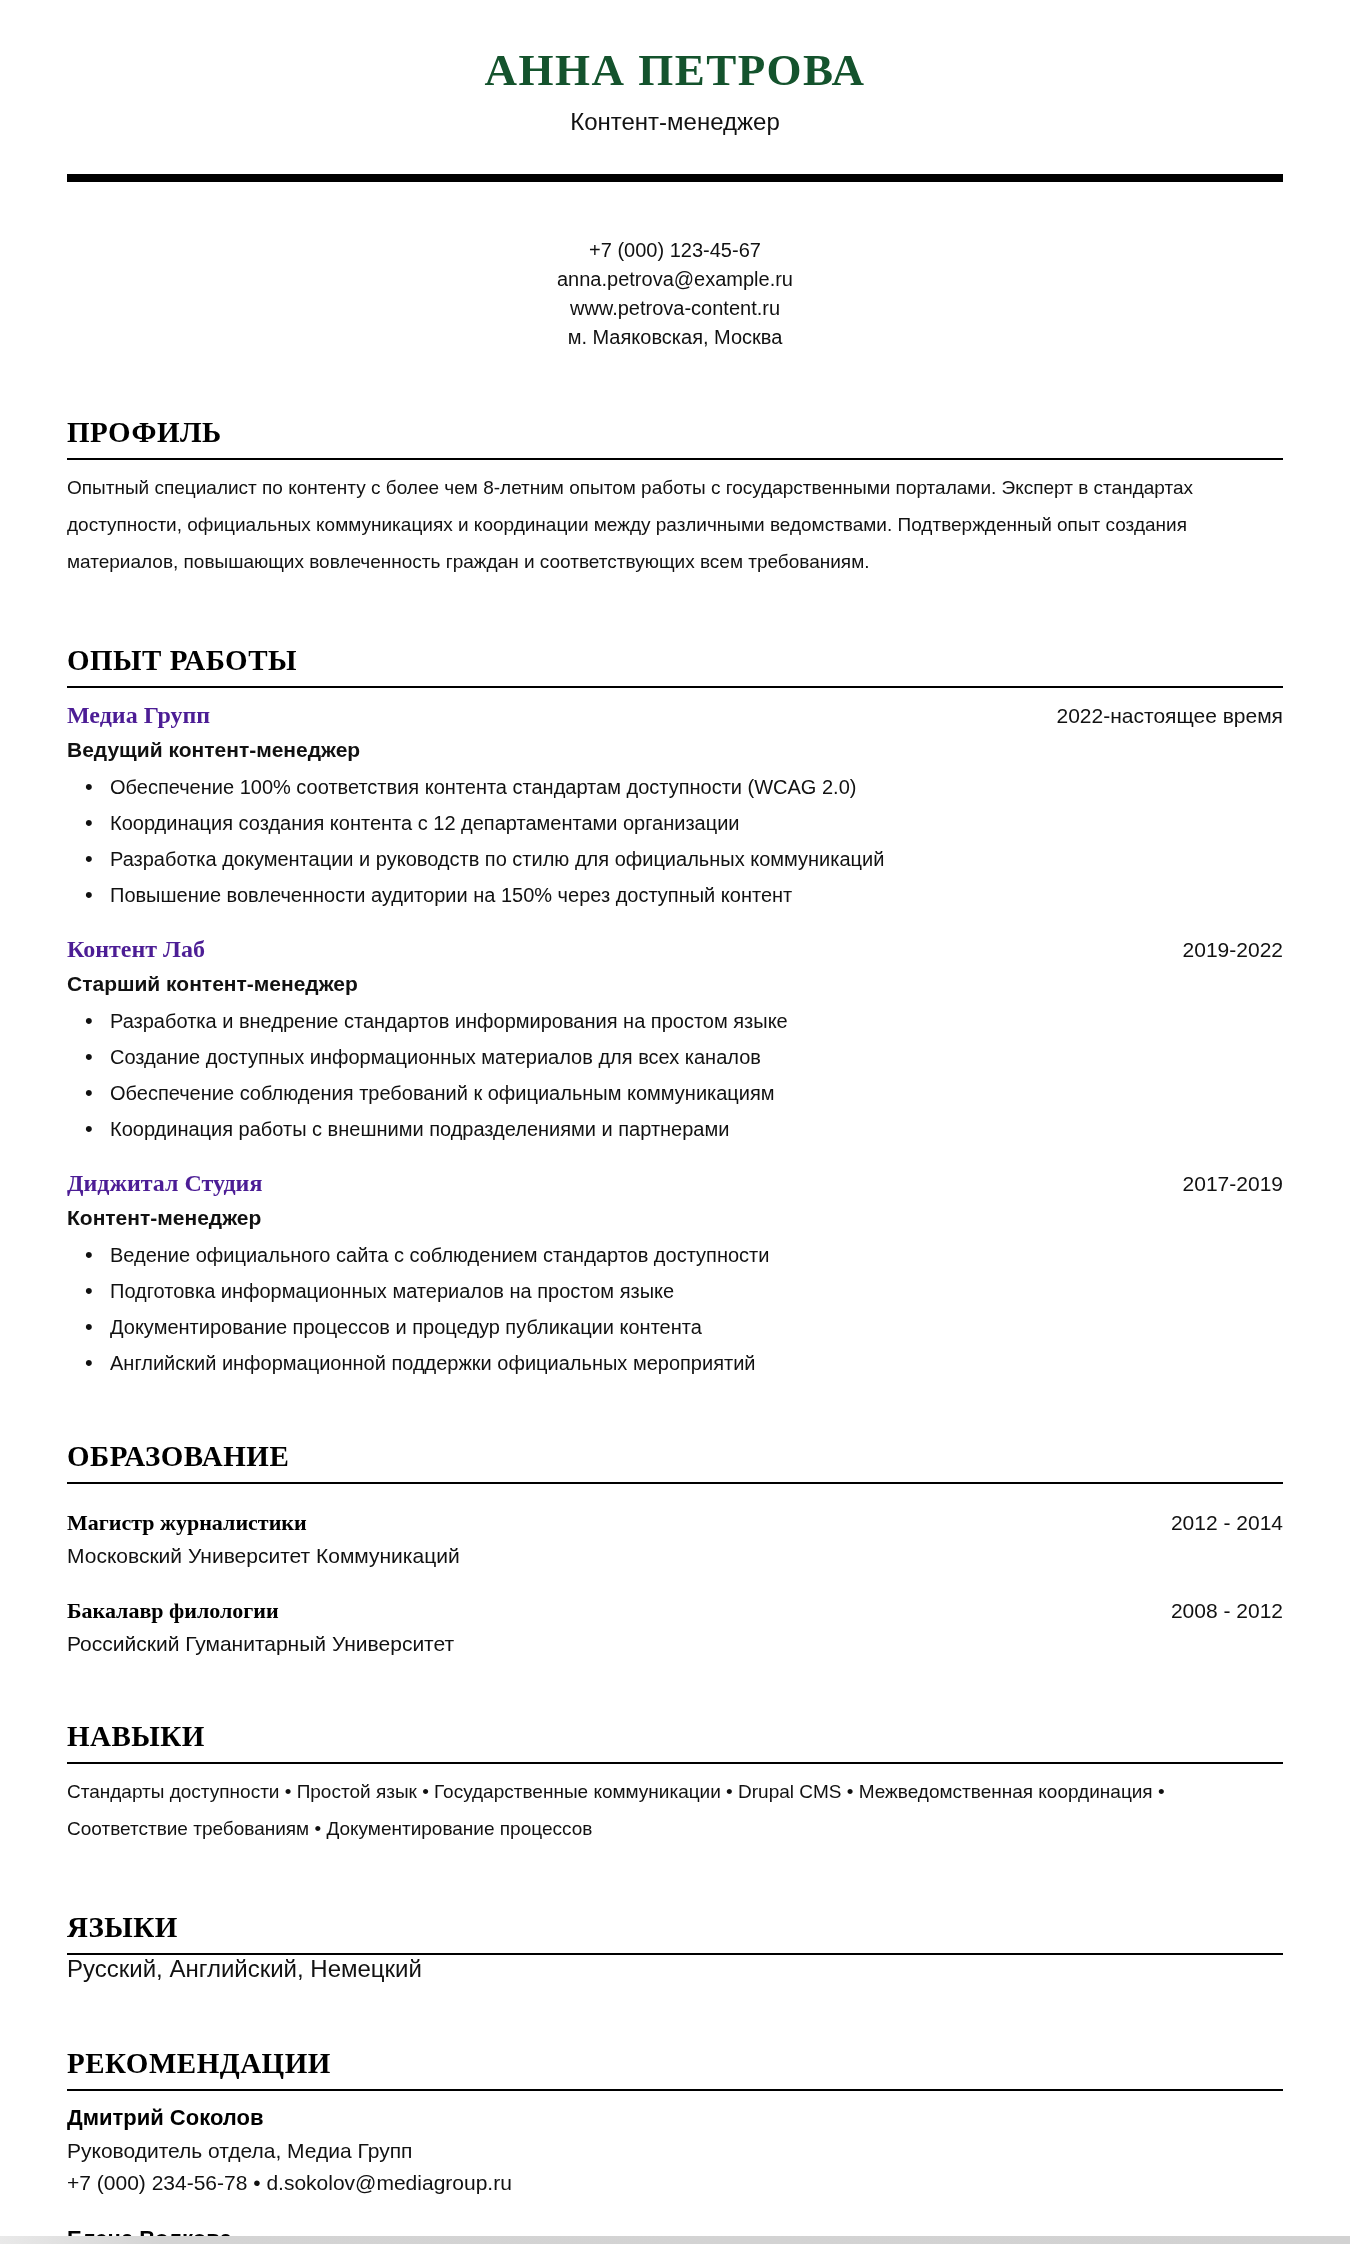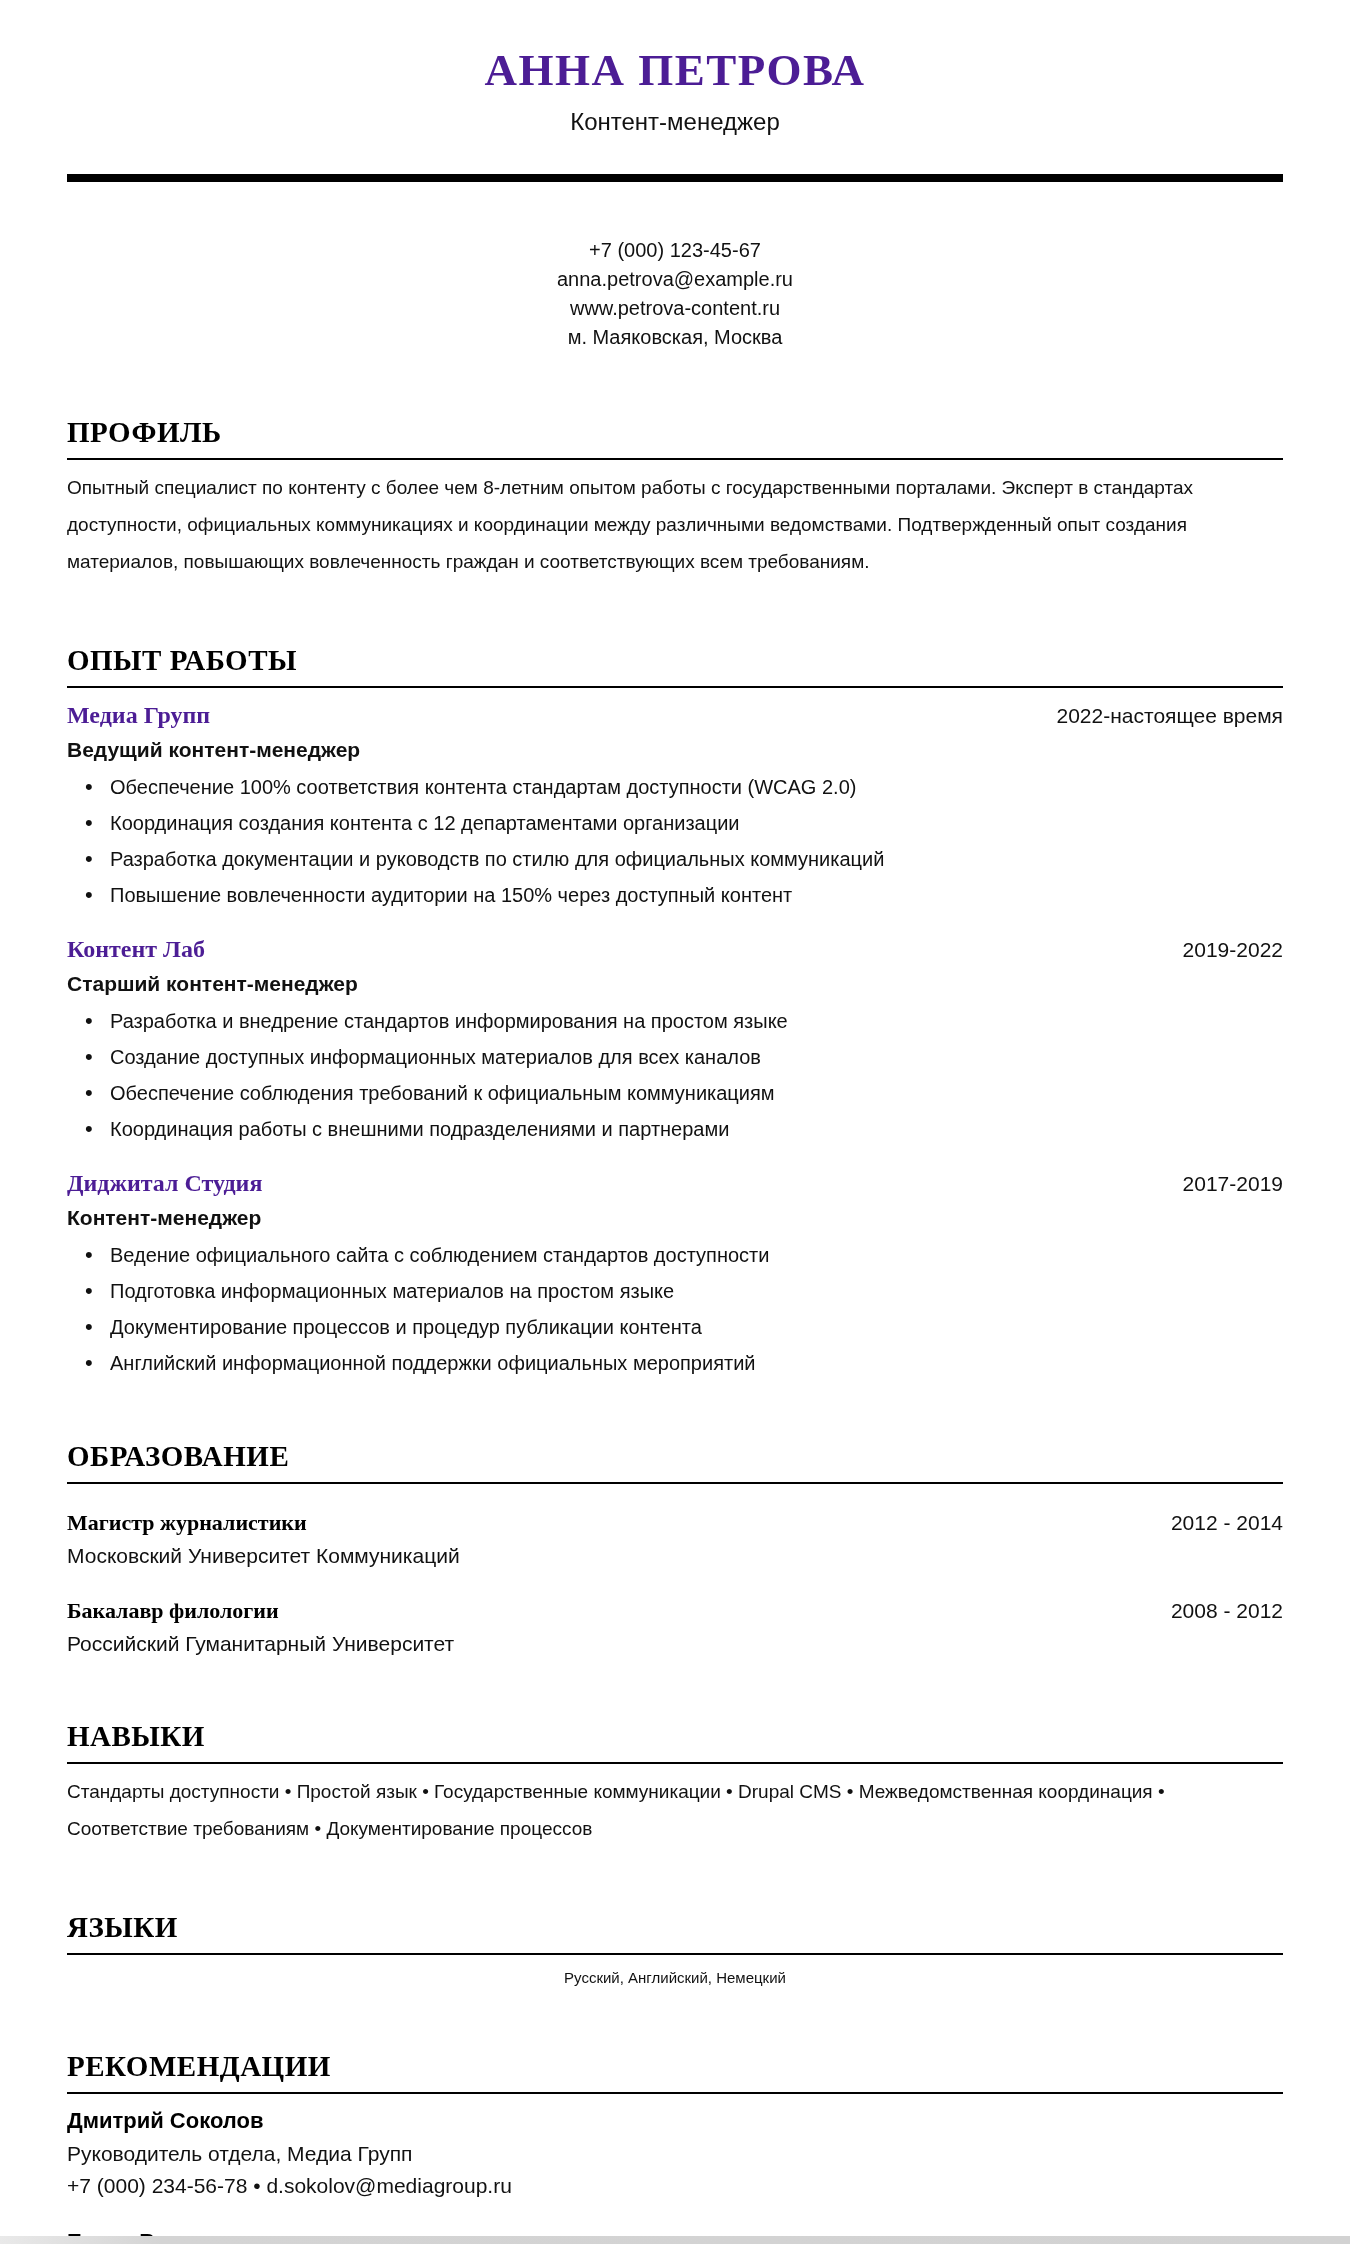--- a/index.html
+++ b/index.html
@@ -13,21 +13,21 @@
   }
   .page { padding:44px 67px 0 67px; }
 
   
   .name {
     text-align:center;
     font-family:"Liberation Serif", "DejaVu Serif", serif;
     font-weight:700;
     font-size:45px;
     letter-spacing:1.5px;
-    color:#4c1d95;
+    color:#14532d;
   }
   .subtitle {
     text-align:center;
     font-size:24px;
     margin-top:12px;
     color:#111;
   }
   .top-rule {
     height:8px;
     background:#000;
@@ -59,24 +59,22 @@
     margin-top:9px;
   }
 
   .profile-text, .skills-text {
     font-size:19px;
     line-height:37px;
     margin-top:9px;
     color:#111;
   }
   .languages-text {
-    font-size:15px;
-    margin-top:14px;
-    color:#111;
-    text-align:center;
+    font-size:24px;
+    color:#111;
   }
 
   
   .job { margin-top:14px; }
   .job + .job { margin-top:28px; }
   .job-head, .edu-head {
     display:flex;
     justify-content:space-between;
     align-items:baseline;
   }

